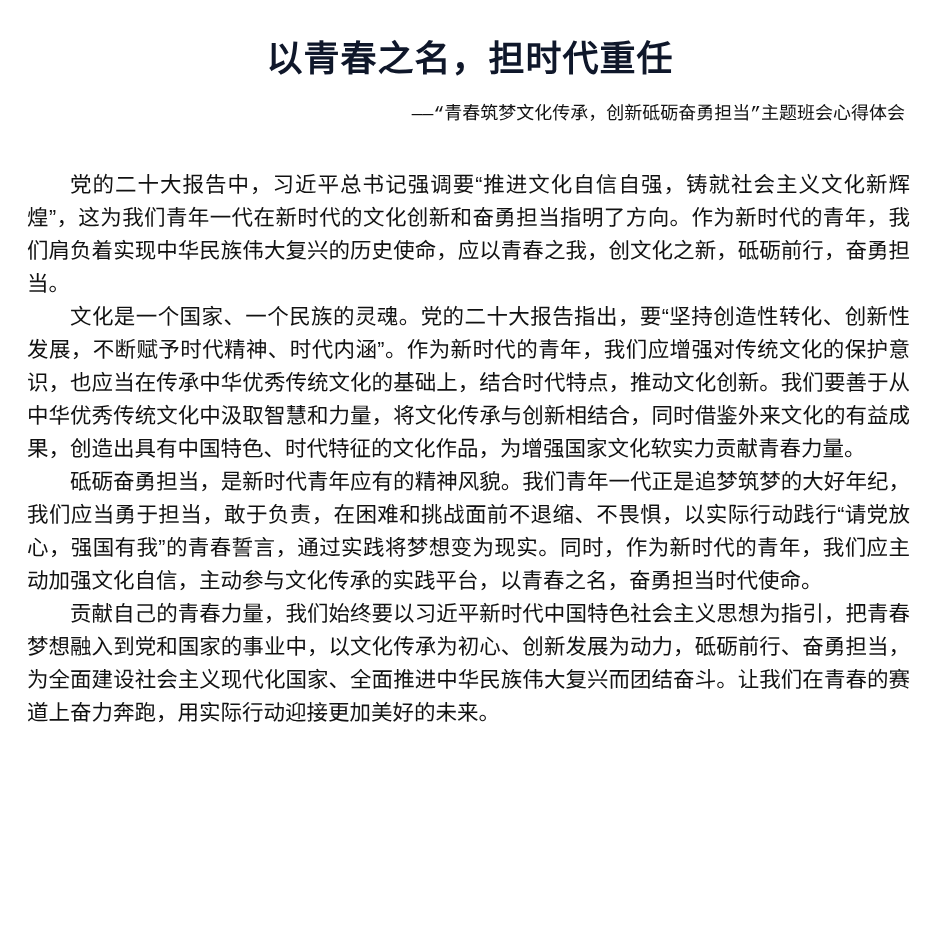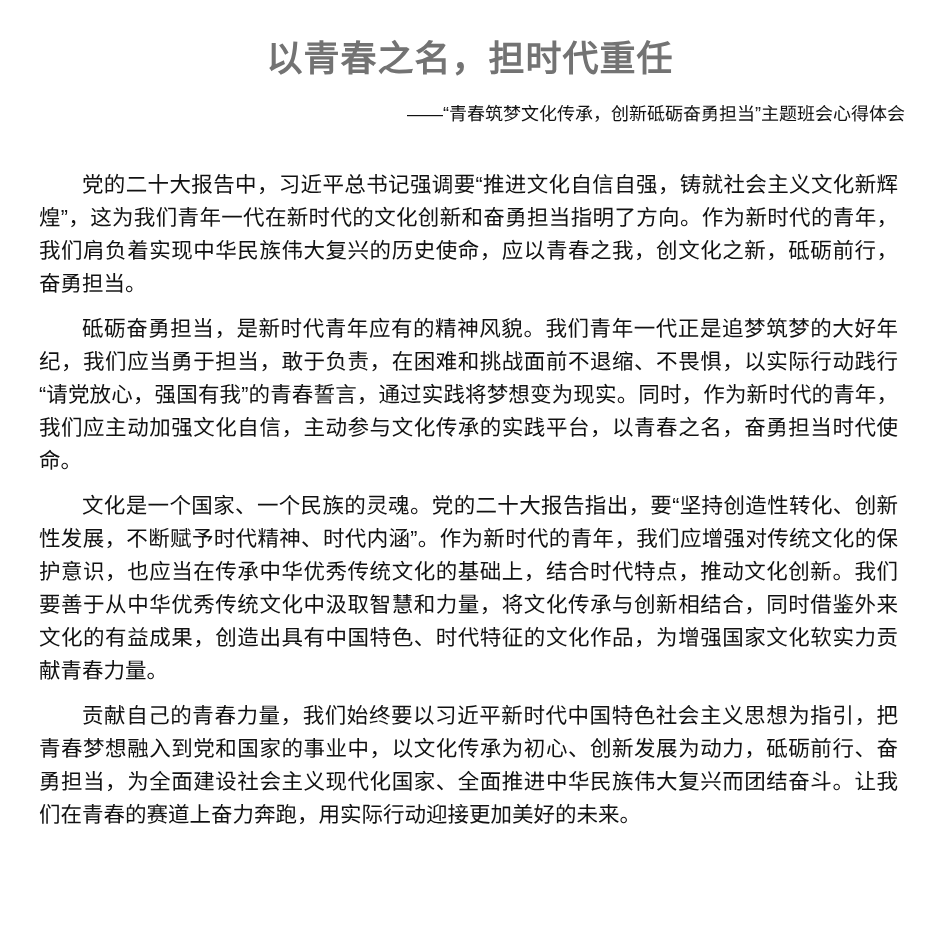--- a/index.html
+++ b/index.html
@@ -20,53 +20,54 @@
     background: #ffffff;
     box-sizing: border-box;
   }
   .doc-title {
     margin: 0;
     padding-top: 36px;
     font-size: 36px;
     line-height: 46px;
     font-weight: 700;
     text-align: center;
-    color: #737373;
+    color: #0f172a;
     letter-spacing: 1px;
   }
   .doc-subtitle {
     margin-top: 20px;
     padding-right: 35px;
     font-size: 18px;
     line-height: 25px;
     text-align: right;
     color: #111111;
+    font-family: Liberation Mono, monospace;
   }
   .doc-body {
     margin: 42px 30px 0 27px;
     font-size: 21.5px;
     line-height: 33px;
     text-align: justify;
     text-justify: inter-ideograph;
     color: #111111;
   }
   .doc-body p {
-    margin: 12px;
+    margin: 0;
     padding: 0;
     text-indent: 2em;
     word-break: break-all;
   }
 </style>
 </head>
 <body>
 
 <div class="page">
   <h1 class="doc-title">以青春之名，担时代重任</h1>
 
   <div class="doc-subtitle">——“青春筑梦文化传承，创新砥砺奋勇担当”主题班会心得体会</div>
 
   <div class="doc-body">
     <p>党的二十大报告中，习近平总书记强调要“推进文化自信自强，铸就社会主义文化新辉煌”，这为我们青年一代在新时代的文化创新和奋勇担当指明了方向。作为新时代的青年，我们肩负着实现中华民族伟大复兴的历史使命，应以青春之我，创文化之新，砥砺前行，奋勇担当。</p>
+    <p>文化是一个国家、一个民族的灵魂。党的二十大报告指出，要“坚持创造性转化、创新性发展，不断赋予时代精神、时代内涵”。作为新时代的青年，我们应增强对传统文化的保护意识，也应当在传承中华优秀传统文化的基础上，结合时代特点，推动文化创新。我们要善于从中华优秀传统文化中汲取智慧和力量，将文化传承与创新相结合，同时借鉴外来文化的有益成果，创造出具有中国特色、时代特征的文化作品，为增强国家文化软实力贡献青春力量。</p>
     <p>砥砺奋勇担当，是新时代青年应有的精神风貌。我们青年一代正是追梦筑梦的大好年纪，我们应当勇于担当，敢于负责，在困难和挑战面前不退缩、不畏惧，以实际行动践行“请党放心，强国有我”的青春誓言，通过实践将梦想变为现实。同时，作为新时代的青年，我们应主动加强文化自信，主动参与文化传承的实践平台，以青春之名，奋勇担当时代使命。</p>
-    <p>文化是一个国家、一个民族的灵魂。党的二十大报告指出，要“坚持创造性转化、创新性发展，不断赋予时代精神、时代内涵”。作为新时代的青年，我们应增强对传统文化的保护意识，也应当在传承中华优秀传统文化的基础上，结合时代特点，推动文化创新。我们要善于从中华优秀传统文化中汲取智慧和力量，将文化传承与创新相结合，同时借鉴外来文化的有益成果，创造出具有中国特色、时代特征的文化作品，为增强国家文化软实力贡献青春力量。</p>
     <p>贡献自己的青春力量，我们始终要以习近平新时代中国特色社会主义思想为指引，把青春梦想融入到党和国家的事业中，以文化传承为初心、创新发展为动力，砥砺前行、奋勇担当，为全面建设社会主义现代化国家、全面推进中华民族伟大复兴而团结奋斗。让我们在青春的赛道上奋力奔跑，用实际行动迎接更加美好的未来。</p>
   </div>
 </div>
 
 </body></html>

